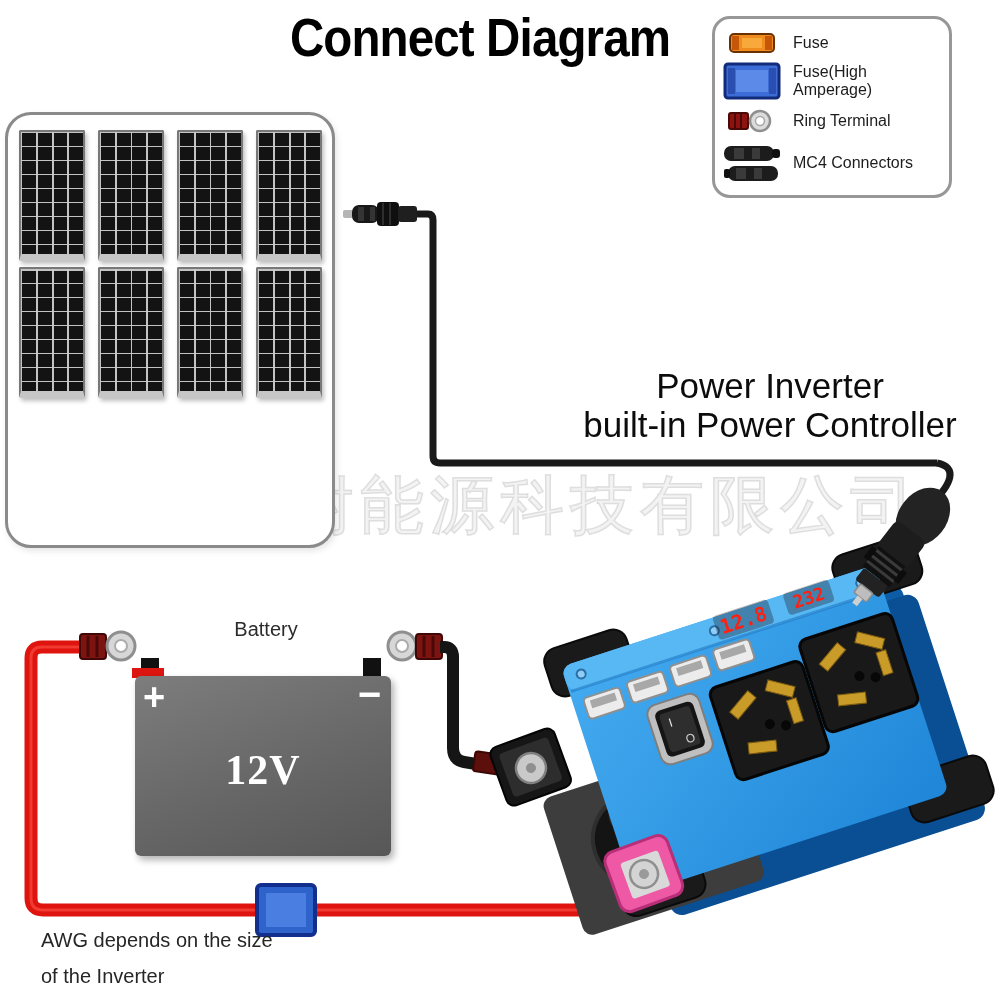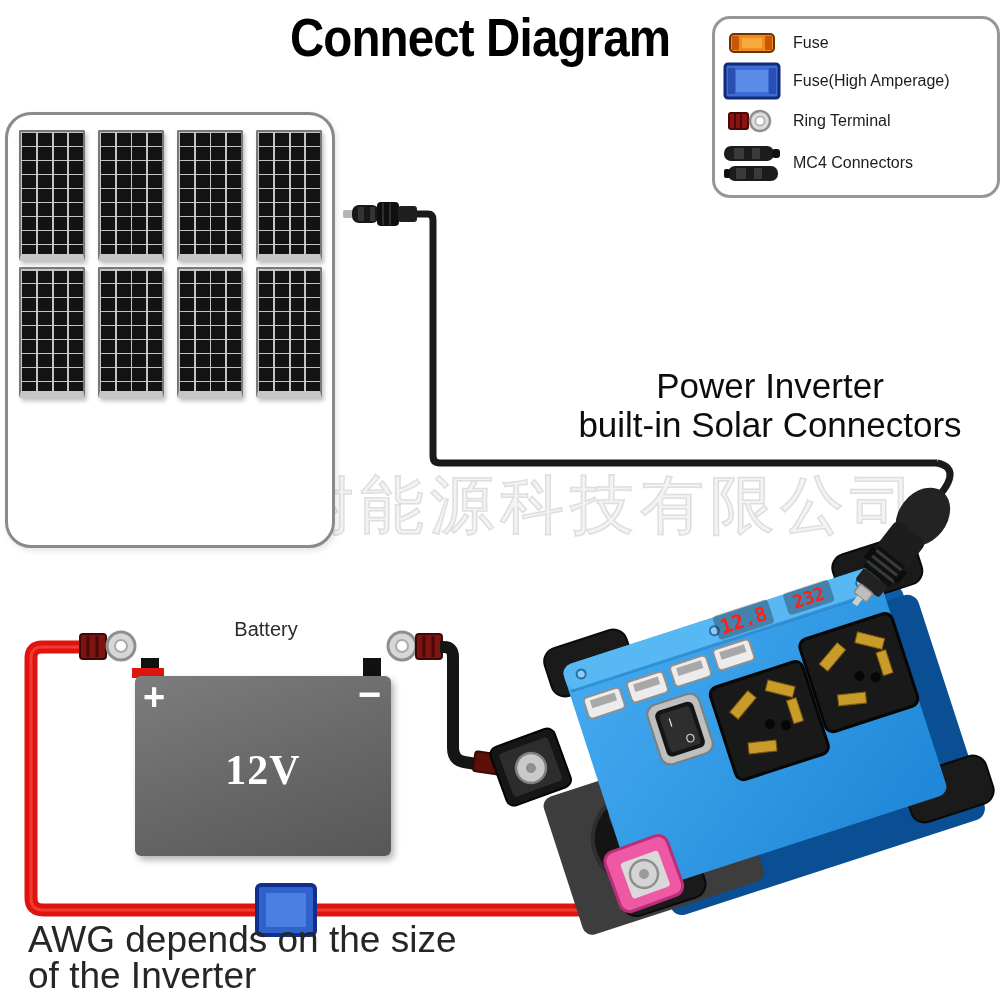--- a/index.html
+++ b/index.html
@@ -9,21 +9,21 @@
 
   
   .title{left:180px;top:6px;width:600px;text-align:center;font-size:54px;font-weight:bold;
          color:#000;letter-spacing:-1px;transform:scaleX(.88);white-space:nowrap;}
 
   
   .watermark{left:30px;top:462px;width:940px;text-align:center;font-size:64px;letter-spacing:6px;
              color:#f3f3f3;-webkit-text-stroke:1.5px #dedede;white-space:nowrap;z-index:1;}
 
   
-  .legend{left:712px;top:16px;width:288px;height:182px;background:#fff;border:3px solid #979797;
+  .legend{left:712px;top:16px;width:240px;height:182px;background:#fff;border:3px solid #979797;
           border-radius:18px;display:flex;flex-direction:column;justify-content:space-around;
           padding:8px 6px;box-sizing:border-box;z-index:3;}
   .legend-row{display:flex;align-items:center;gap:10px;}
   .legend-icon{width:62px;display:flex;justify-content:center;flex:0 0 62px;}
   .legend-label{font-size:16px;color:#1c1c1c;}
 
   
   .solar-box{left:5px;top:112px;width:330px;height:436px;background:#fff;border:3px solid #8a8a8a;
              border-radius:26px;box-sizing:border-box;z-index:2;box-shadow:2px 3px 6px rgba(0,0,0,.10);}
   .sp-row{display:flex;gap:13px;padding-left:11px;margin-top:15px;}
@@ -31,21 +31,21 @@
            border-bottom:7px solid #c6c6c6;border-radius:2px;box-shadow:2px 3px 4px rgba(0,0,0,.25);
            background-image:
              repeating-linear-gradient(to right, rgba(205,205,205,.95) 0 1.5px, transparent 1.5px 15.5px),
              repeating-linear-gradient(to bottom, rgba(205,205,205,.95) 0 1.5px, transparent 1.5px 14px);}
   .solar-label{text-align:center;font-size:46px;font-weight:bold;color:#2d2d2d;margin:8px 0 6px 0;
                letter-spacing:0px;}
 
   
   .inv-caption{left:545px;top:366px;width:450px;text-align:center;font-size:35px;color:#0c0c0c;
                line-height:39px;z-index:2;}
-  .awg-note{left:28px;top:922px;font-size:37px;color:#262626;line-height:36px;z-index:6;}
+  .awg-note{left:41px;top:922px;font-size:20px;color:#262626;line-height:36px;z-index:6;}
 
   
   .battery-label{left:160px;top:618px;width:212px;text-align:center;font-size:20px;color:#2b2b2b;z-index:2;}
   .batt-post{background:#111;width:18px;height:20px;z-index:2;}
   .batt-red-band{left:132px;top:668px;width:32px;height:10px;background:#dd1510;z-index:2;}
   .battery{left:135px;top:676px;width:256px;height:180px;border-radius:6px;z-index:3;
            background:linear-gradient(160deg,#7d7d7d 0%,#676767 55%,#575757 100%);
            box-shadow:3px 4px 7px rgba(0,0,0,.30);}
   .batt-plus{position:absolute;left:8px;top:0px;font-size:38px;font-weight:bold;color:#fff;}
   .batt-minus{position:absolute;right:10px;top:-4px;font-size:40px;font-weight:bold;color:#fff;}
@@ -124,21 +124,21 @@
   <div class="sp-row" style="margin-top:6px;">
     <div class="sp-cell"></div>
     <div class="sp-cell"></div>
     <div class="sp-cell"></div>
     <div class="sp-cell"></div>
   </div>
 </div>
 
 <div class="abs inv-caption">
   <div>Power Inverter</div>
-  <div>built-in Solar Connectors</div>
+  <div>built-in Power Controller</div>
 </div>
 
 <div class="abs battery-label">Battery</div>
 <div class="abs batt-post" style="left:141px;top:658px;"></div>
 <div class="abs batt-red-band"></div>
 <div class="abs batt-post" style="left:363px;top:658px;"></div>
 <div class="abs battery">
   <div class="batt-plus">+</div>
   <div class="batt-minus">−</div>
   <div class="batt-v">12V</div>

